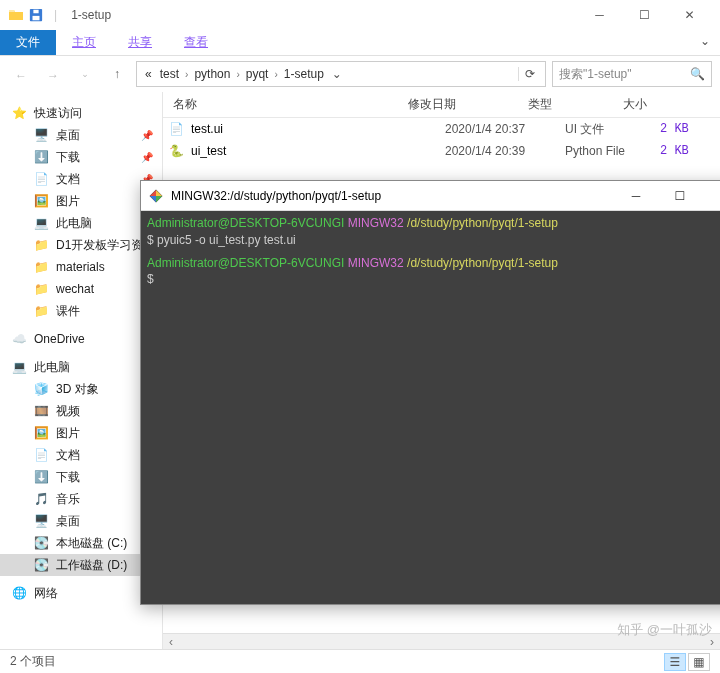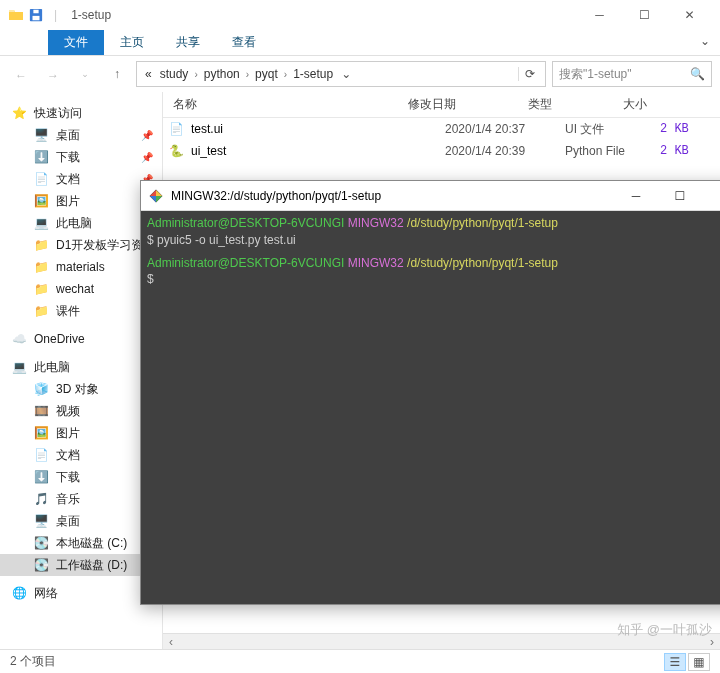--- a/index.html
+++ b/index.html
@@ -6,23 +6,23 @@
 body { width: 720px; height: 673px; background: #fff; font-size: 12px; position: relative; overflow: hidden; }
 
 
 .titlebar { height: 30px; display: flex; align-items: center; padding: 0 8px; background: #fff; }
 .titlebar .tb-icon { width: 16px; height: 16px; margin-right: 4px; display: flex; align-items: center; justify-content: center; }
 .titlebar .tb-title { color: #555; margin-left: 8px; }
 .titlebar .win-controls { margin-left: auto; display: flex; }
 .titlebar .win-btn { width: 45px; height: 30px; display: flex; align-items: center; justify-content: center; color: #555; }
 
 
-.ribbon { height: 26px; display: flex; align-items: stretch; border-bottom: 1px solid #e0e0e0; padding-left: 48px; }
+.ribbon { height: 26px; display: flex; align-items: stretch; border-bottom: 1px solid #e0e0e0; }
 .ribbon .file-tab { background: #1979ca; color: #fff; padding: 4px 16px; display: flex; align-items: center; }
-.ribbon .tab { padding: 4px 16px; color: #0c4a6e; display: flex; align-items: center; }
+.ribbon .tab { padding: 4px 16px; color: #8b5cf6; display: flex; align-items: center; text-decoration: underline; }
 
 
 .navbar { height: 36px; display: flex; align-items: center; padding: 4px 8px; gap: 6px; }
 .nav-btn { width: 26px; height: 26px; display: flex; align-items: center; justify-content: center; color: #666; border-radius: 2px; }
 .nav-btn.disabled { color: #bbb; }
 .breadcrumb { flex: 1; height: 26px; border: 1px solid #ccc; display: flex; align-items: center; padding: 0 4px; background: #fff; }
 .breadcrumb .crumb { padding: 0 4px; color: #333; }
 .breadcrumb .sep { color: #777; padding: 0 2px; font-size: 10px; }
 .breadcrumb .refresh { margin-left: auto; padding: 0 6px; color: #555; border-left: 1px solid #ddd; }
 .breadcrumb .dd { padding: 0 4px; color: #555; }
@@ -111,21 +111,21 @@
   <div style="margin-left:auto;padding:4px 10px;color:#555">⌄</div>
 </div>
 
 <div class="navbar">
   <div class="nav-btn disabled">←</div>
   <div class="nav-btn disabled">→</div>
   <div class="nav-btn disabled" style="font-size:9px">⌄</div>
   <div class="nav-btn">↑</div>
   <div class="breadcrumb">
     <span class="crumb">«</span>
-    <span class="crumb">study</span>
+    <span class="crumb">test</span>
       <span class="sep">›</span>
     <span class="crumb">python</span>
       <span class="sep">›</span>
     <span class="crumb">pyqt</span>
       <span class="sep">›</span>
     <span class="crumb">1-setup</span>
     <span class="dd">⌄</span>
     <span class="refresh">⟳</span>
   </div>
   <div class="searchbox">

